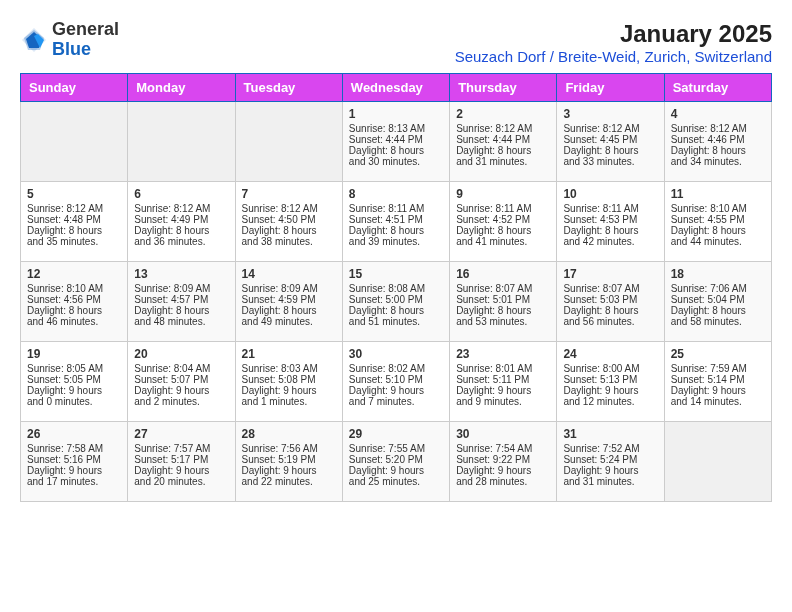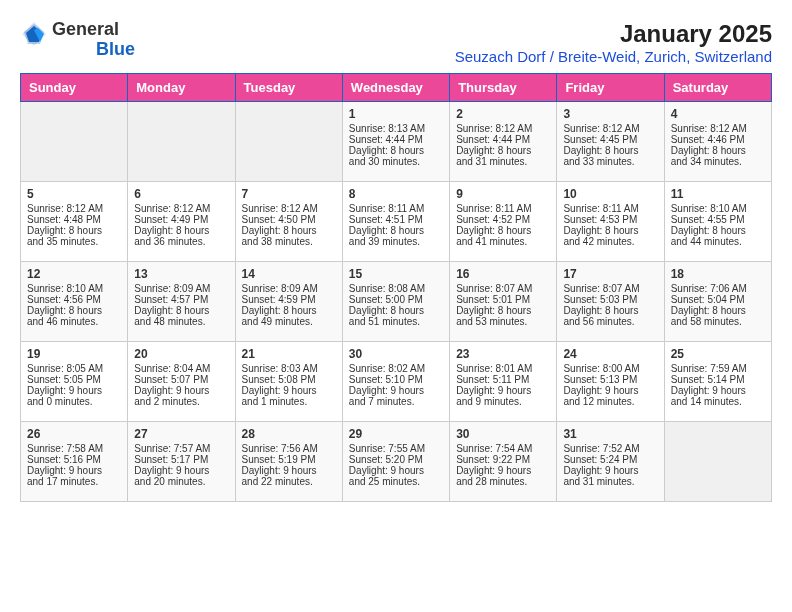--- a/index.html
+++ b/index.html
@@ -11,28 +11,29 @@
       padding: 20px;
     }
     .header-logo {
       display: flex;
       align-items: flex-start;
       justify-content: space-between;
       margin-bottom: 8px;
     }
     .logo-area {
       display: flex;
+      align-items: center;
     }
     .logo-text {
       font-size: 18px;
       font-weight: bold;
       line-height: 1.1;
     }
     .logo-general { color: #333; }
-    .logo-blue { color: #1565c0; margin-left: 44px; }
+    .logo-blue { color: #1565c0; }
     .logo-icon {
       width: 28px;
       height: 28px;
       margin-right: 4px;
     }
     .title-area {
       text-align: right;
     }
     .calendar-title {
       font-size: 24px;
@@ -42,21 +43,21 @@
     .calendar-subtitle {
       font-size: 15px;
       color: #1d4ed8;
     }
     .calendar-table {
       width: 100%;
       border-collapse: collapse;
       table-layout: fixed;
     }
     .calendar-table th {
-      background-color: #ec4899;
+      background-color: #d946ef;
       color: #fff;
       text-align: left;
       padding: 6px 8px;
       font-size: 13px;
       font-weight: bold;
       border: 1px solid #1565c0;
     }
     .calendar-table td {
       border: 1px solid #ccc;
       vertical-align: top;

